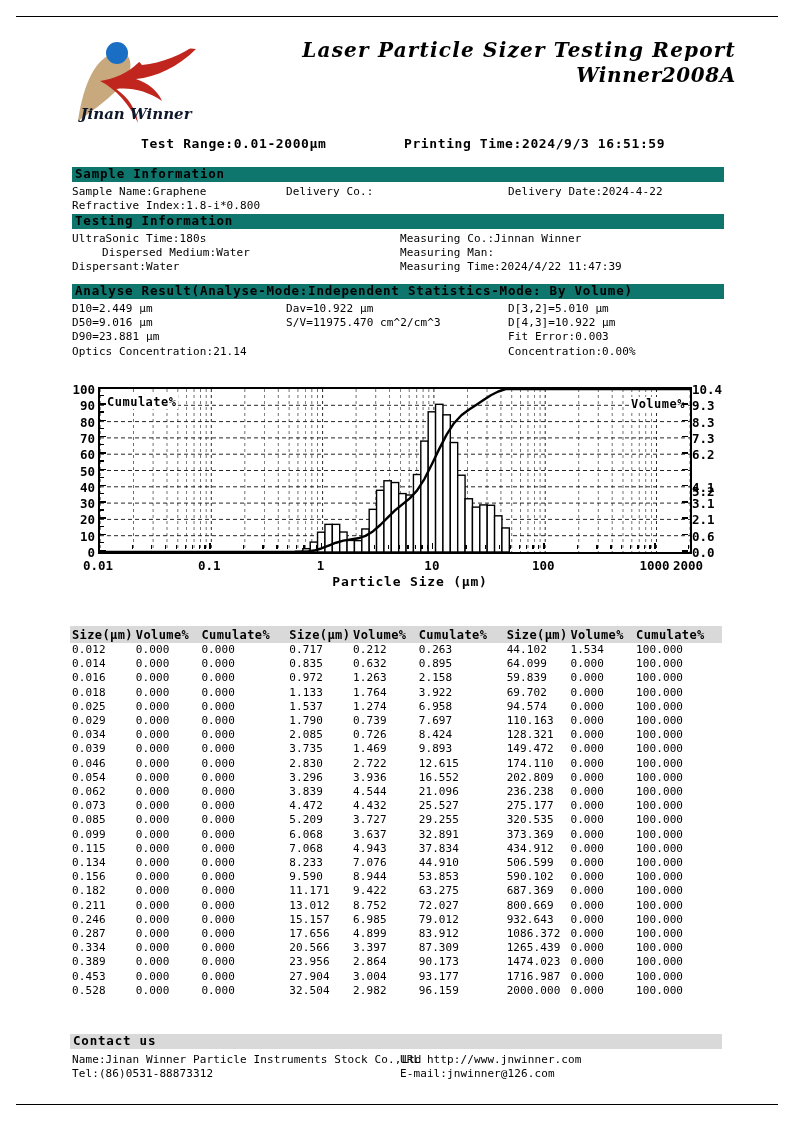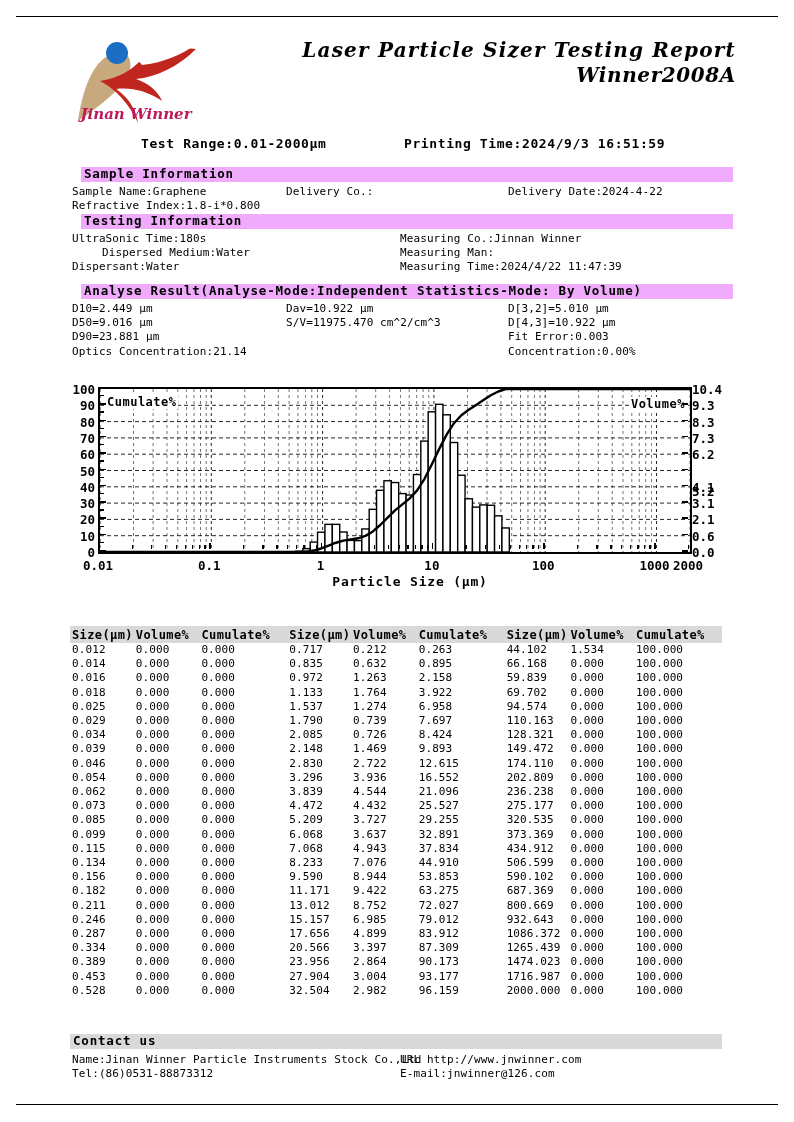--- a/index.html
+++ b/index.html
@@ -5,30 +5,30 @@
   html,body{margin:0;padding:0;background:#fff;}
   body{width:794px;height:1122px;font-family:"DejaVu Sans Mono","Liberation Mono",monospace;color:#000;position:relative;overflow:hidden;}
   .page{position:relative;width:794px;height:1122px;}
   .hr-top{position:absolute;left:16px;top:16px;width:762px;height:1px;background:#000;}
   .hr-bot{position:absolute;left:16px;top:1104px;width:762px;height:1px;background:#000;}
 
   
   .logo-wrap{position:absolute;left:70px;top:33px;width:132px;height:92px;}
   .logo-text{position:absolute;left:70px;top:105px;width:132px;text-align:center;
     font-family:"DejaVu Serif","Liberation Serif",serif;font-style:italic;font-weight:bold;
-    font-size:15px;color:#be185d;letter-spacing:0px;}
+    font-size:15px;color:#0f172a;letter-spacing:0px;}
   .title1{position:absolute;right:58px;top:38px;font-family:"DejaVu Serif","Liberation Serif",serif;
     font-style:italic;font-weight:bold;font-size:20px;letter-spacing:1.2px;white-space:nowrap;}
   .title2{position:absolute;right:58px;top:63px;font-family:"DejaVu Serif","Liberation Serif",serif;
     font-style:italic;font-weight:bold;font-size:20px;letter-spacing:0.6px;white-space:nowrap;}
   .trange{position:absolute;left:141px;top:136px;font-weight:bold;font-size:13px;letter-spacing:0.6px;white-space:nowrap;}
   .ptime{position:absolute;left:404px;top:136px;font-weight:bold;font-size:13px;letter-spacing:0.6px;white-space:nowrap;}
 
   
-  .secbar{position:absolute;left:81px;width:652px;height:15px;background:#f0abfc;}
+  .secbar{position:absolute;left:72px;width:652px;height:15px;background:#0f766e;}
   .secbar span{position:absolute;left:3px;top:-1px;font-weight:bold;font-size:12.5px;letter-spacing:0.8px;white-space:nowrap;}
   .fld{position:absolute;font-size:11px;white-space:nowrap;letter-spacing:0.1px;}
 
   
   .chart{position:absolute;left:70px;top:378px;width:680px;height:215px;}
   .plot{position:absolute;left:28px;top:9px;width:594px;height:167px;border:2px solid #000;box-sizing:border-box;background:#fff;}
   .ylab{position:absolute;right:0;font-weight:bold;font-size:12.5px;text-align:right;white-space:nowrap;transform:translateY(-50%);}
   .yrlab{position:absolute;left:0;font-weight:bold;font-size:12.5px;text-align:left;white-space:nowrap;transform:translateY(-50%);}
   .xlab{position:absolute;font-weight:bold;font-size:12.5px;white-space:nowrap;transform:translateX(-50%);}
   .axtitle{position:absolute;left:0;top:196px;width:680px;text-align:center;font-weight:bold;font-size:13px;letter-spacing:0.8px;}
@@ -341,21 +341,21 @@
             <td class="c-vol">1.534</td>
             <td class="c-cum">100.000</td>
           </tr>
           <tr>
             <td class="c-size">0.014</td>
             <td class="c-vol">0.000</td>
             <td class="c-cum">0.000</td>
             <td class="c-size">0.835</td>
             <td class="c-vol">0.632</td>
             <td class="c-cum">0.895</td>
-            <td class="c-size">66.168</td>
+            <td class="c-size">64.099</td>
             <td class="c-vol">0.000</td>
             <td class="c-cum">100.000</td>
           </tr>
           <tr>
             <td class="c-size">0.016</td>
             <td class="c-vol">0.000</td>
             <td class="c-cum">0.000</td>
             <td class="c-size">0.972</td>
             <td class="c-vol">1.263</td>
             <td class="c-cum">2.158</td>
@@ -404,21 +404,21 @@
             <td class="c-vol">0.726</td>
             <td class="c-cum">8.424</td>
             <td class="c-size">128.321</td>
             <td class="c-vol">0.000</td>
             <td class="c-cum">100.000</td>
           </tr>
           <tr>
             <td class="c-size">0.039</td>
             <td class="c-vol">0.000</td>
             <td class="c-cum">0.000</td>
-            <td class="c-size">2.148</td>
+            <td class="c-size">3.735</td>
             <td class="c-vol">1.469</td>
             <td class="c-cum">9.893</td>
             <td class="c-size">149.472</td>
             <td class="c-vol">0.000</td>
             <td class="c-cum">100.000</td>
           </tr>
           <tr>
             <td class="c-size">0.046</td>
             <td class="c-vol">0.000</td>
             <td class="c-cum">0.000</td>

